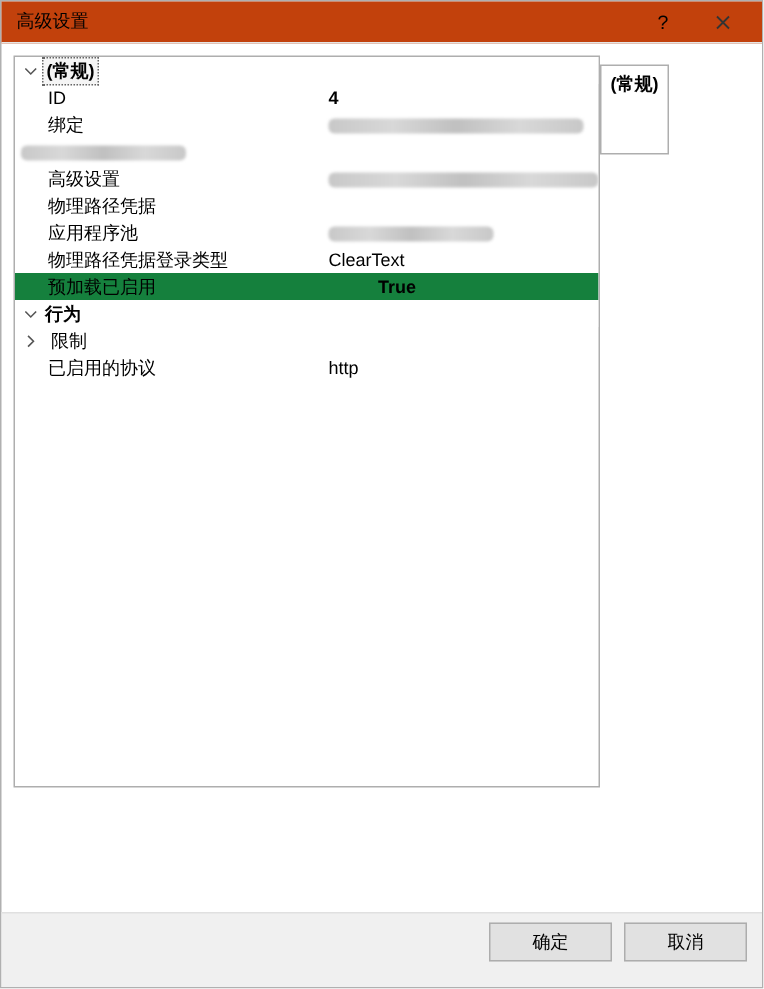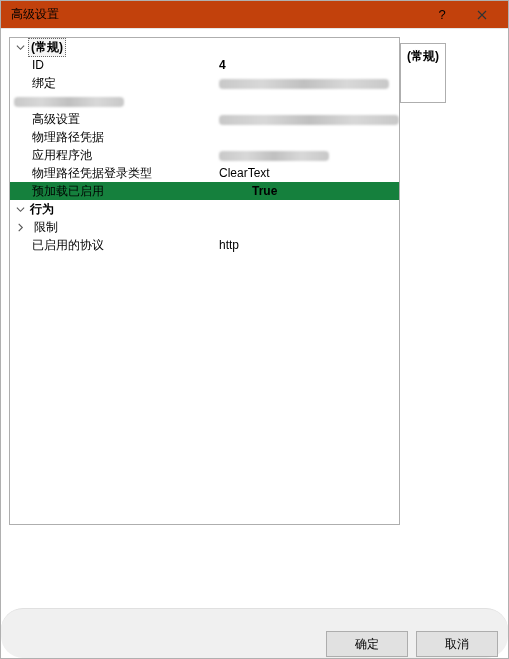--- a/index.html
+++ b/index.html
@@ -99,27 +99,26 @@
   }
   .desc-panel {
     margin-top: 6px;
     border: 1px solid #aeaeae;
     height: 60px;
     padding: 4px 6px;
   }
   .desc-panel .desc-title { font-weight: bold; }
   .button-bar {
     height: 50px;
-    padding: 22px 10px 10px 0;
+    padding: 6px 10px 10px 0;
     display: flex;
     justify-content: flex-end;
     gap: 8px;
     border-top: 1px solid #e0e0e0;
     background: #f0f0f0;
-    border-radius: 22px;
   }
   .btn {
     width: 82px; height: 26px;
     border: 1px solid #adadad;
     background: #e1e1e1;
     font-size: 12px;
     display: flex; align-items: center; justify-content: center;
     cursor: default;
     font-family: inherit;
   }

